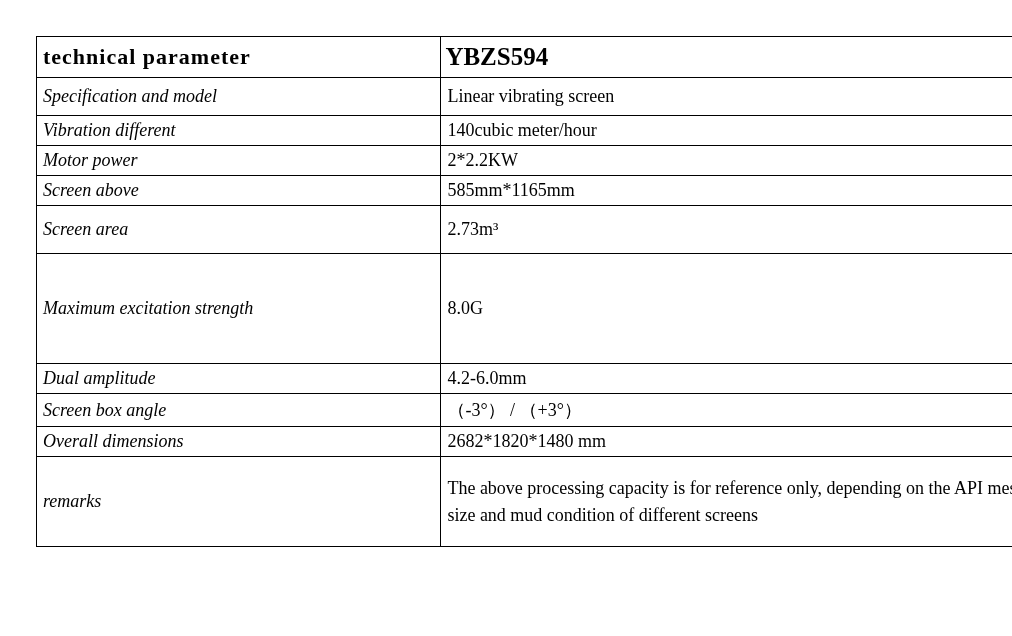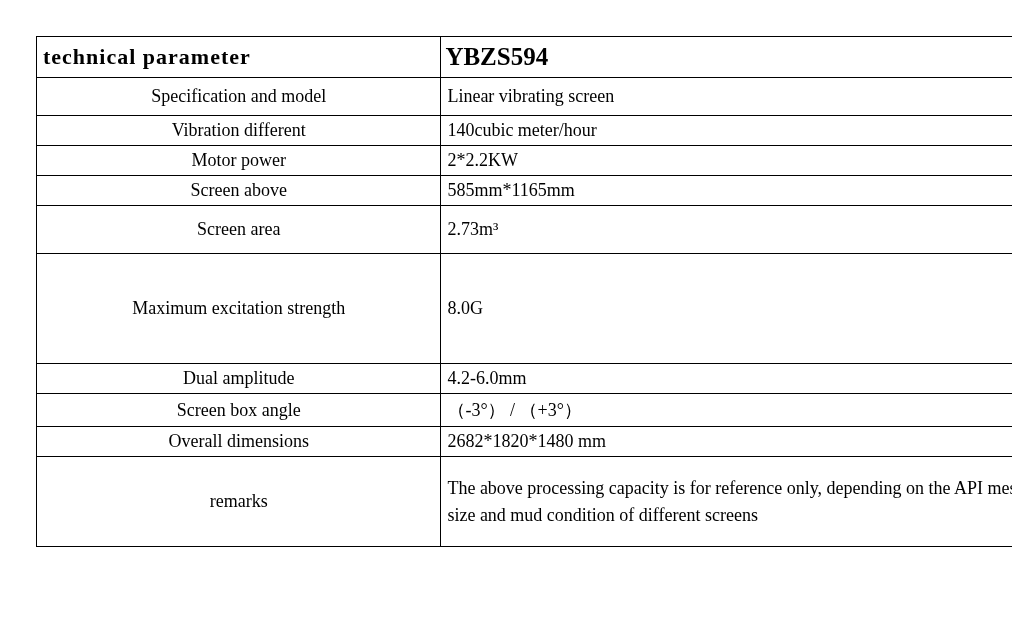--- a/index.html
+++ b/index.html
@@ -31,23 +31,24 @@
       text-align: left;
       font-size: 22px;
       padding-left: 6px;
       letter-spacing: 1px;
     }
     th.header-right {
       text-align: left;
       font-size: 25px;
     }
     td.param-label {
-      text-align: center;
+      text-align: left;
       width: 40%;
       padding: 4px 6px;
+      font-style: italic;
     }
     td.param-value {
       text-align: left;
       width: 60%;
       padding: 4px 6px;
     }
     tr.row-standard td {
       height: 28px;
     }
     tr.row-tall td {

